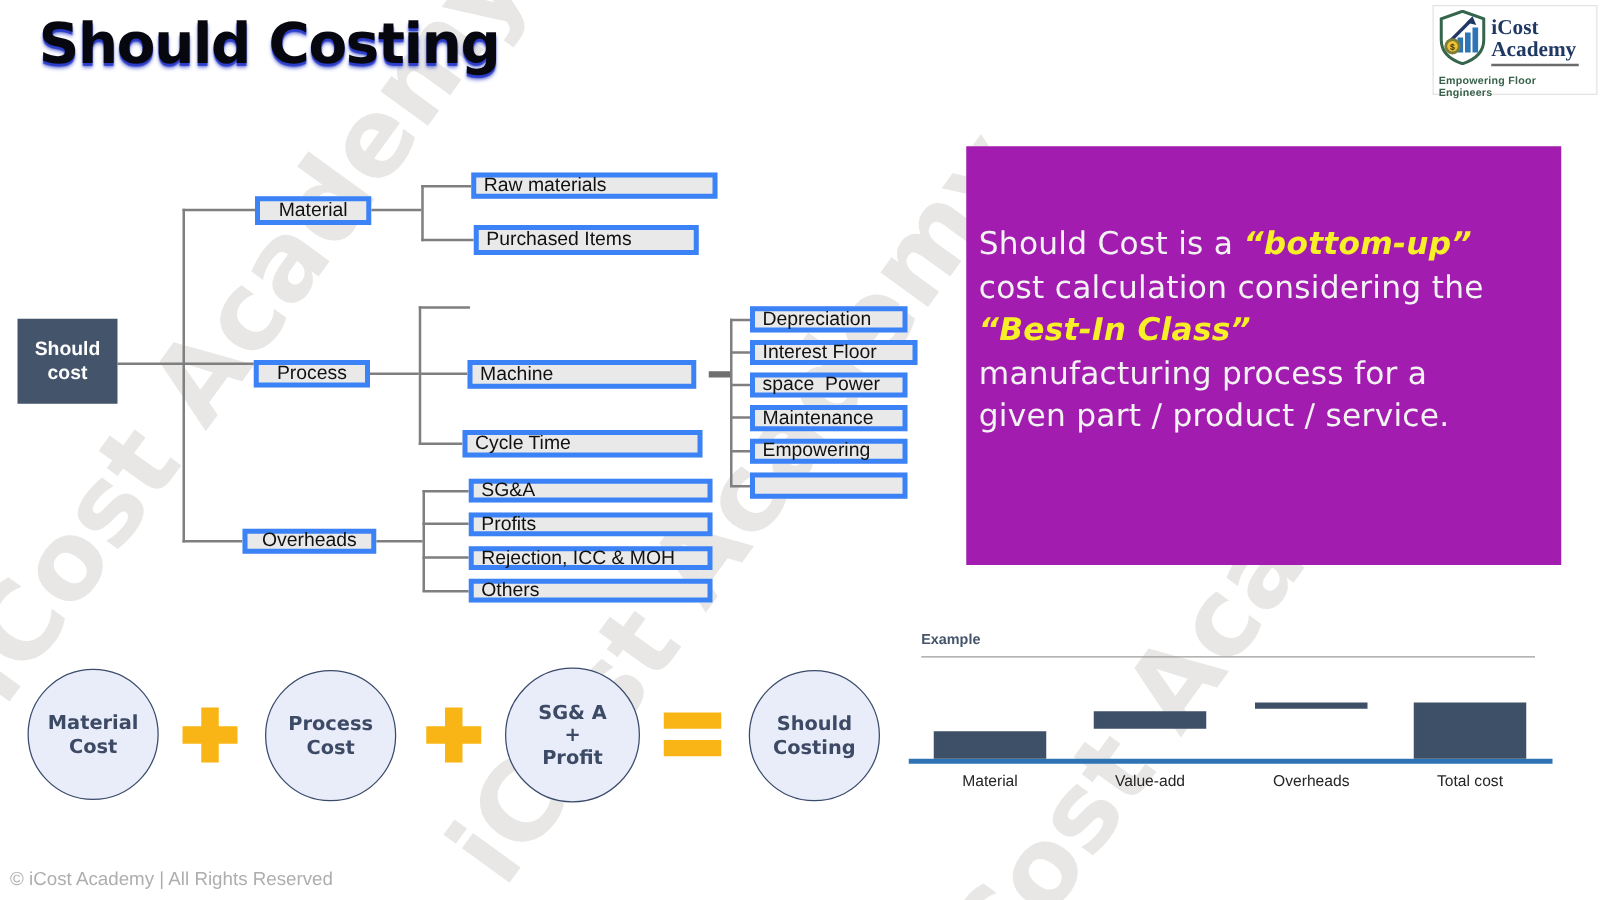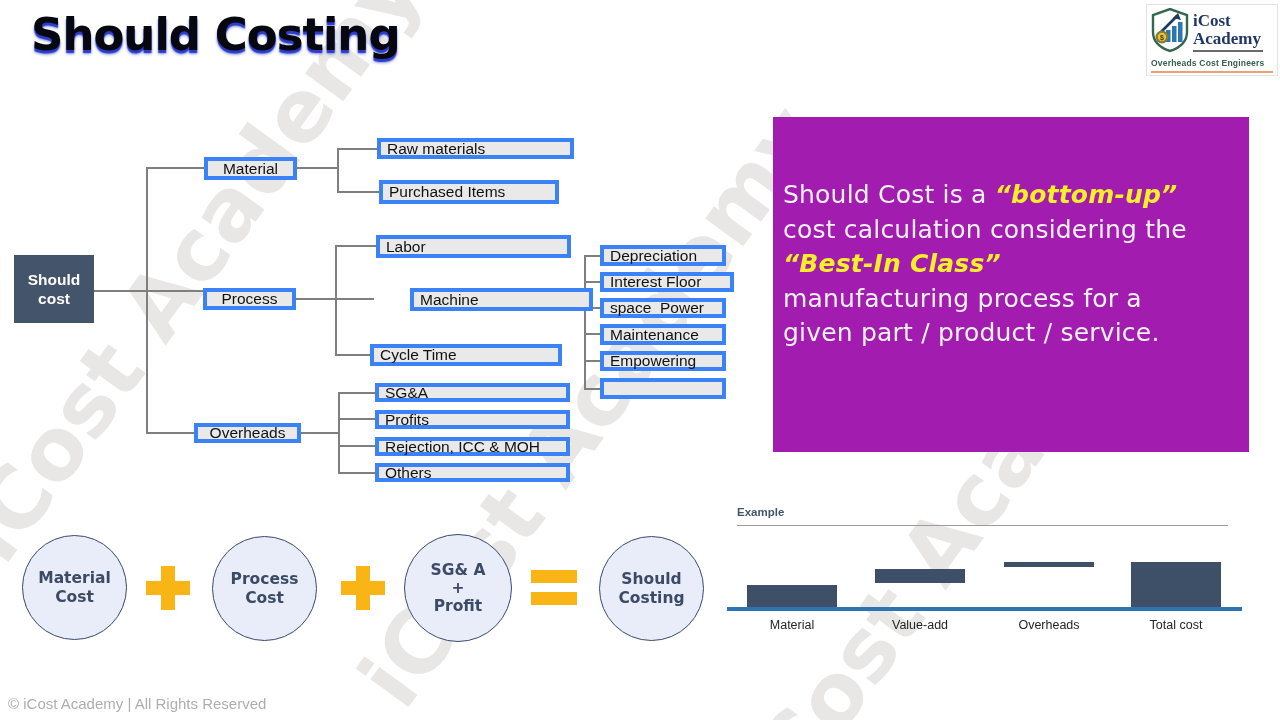--- a/index.html
+++ b/index.html
@@ -89,21 +89,21 @@
           <circle cx="11" cy="29" r="6.5" fill="#7d7f38"></circle>
           <circle cx="11" cy="29" r="4.2" fill="#f1c232"></circle>
           <text x="11" y="32" font-size="7" font-weight="bold" fill="#3a3a10" text-anchor="middle">$</text>
         </svg>
       </span>
       <span class="logo-name">
         <span style="display:block">iCost</span>
         <span style="display:block">Academy</span>
       </span>
     </div>
-    <div class="logo-tag">Overheads Cost Engineers</div>
+    <div class="logo-tag">Empowering Floor Engineers</div>
     <div class="logo-rule"></div>
   </div>
 
   <div class="abs cline" style="left:94px;top:290px;width:110px;height:2px;"></div>
   <div class="abs cline" style="left:146px;top:167px;width:2px;height:267px;"></div>
   <div class="abs cline" style="left:146px;top:167px;width:58px;height:2px;"></div>
   <div class="abs cline" style="left:146px;top:432px;width:48px;height:2px;"></div>
 
   <div class="abs cline" style="left:297px;top:167px;width:40px;height:2px;"></div>
   <div class="abs cline" style="left:337px;top:148px;width:2px;height:45px;"></div>
@@ -137,22 +137,21 @@
     <span>cost</span>
   </div>
 
   <div class="abs node-box node-center" style="left:204px;top:157px;width:93px;height:23px;">Material</div>
   <div class="abs node-box node-center" style="left:203px;top:288px;width:93px;height:22px;">Process</div>
   <div class="abs node-box node-center" style="left:194px;top:423px;width:107px;height:20px;">Overheads</div>
 
   <div class="abs node-box node-left" style="left:377px;top:138px;width:197px;height:21px;">Raw materials</div>
   <div class="abs node-box node-left" style="left:379px;top:180px;width:180px;height:24px;">Purchased Items</div>
 
-  <div class="abs node-box node-left" style="left:376px;top:235px;width:195px;height:23px;">Labor</div>
-  <div class="abs node-box node-left" style="left:374px;top:288px;width:183px;height:23px;margin-left:36px;">Machine</div>
+  <div class="abs node-box node-left" style="left:374px;top:288px;width:183px;height:23px;">Machine</div>
   <div class="abs node-box node-left" style="left:370px;top:344px;width:192px;height:22px;">Cycle Time</div>
 
   <div class="abs node-box node-left" style="left:600px;top:245px;width:126px;height:21px;">Depreciation</div>
   <div class="abs node-box node-left" style="left:600px;top:272px;width:134px;height:20px;">Interest Floor</div>
   <div class="abs node-box node-left" style="left:600px;top:298px;width:126px;height:20px;">space  Power</div>
   <div class="abs node-box node-left" style="left:600px;top:324px;width:126px;height:21px;">Maintenance</div>
   <div class="abs node-box node-left" style="left:600px;top:351px;width:126px;height:20px;">Empowering</div>
   <div class="abs node-box node-left" style="left:600px;top:378px;width:126px;height:21px;"></div>
 
   <div class="abs node-box node-left" style="left:375px;top:383px;width:195px;height:19px;">SG&amp;A</div>

